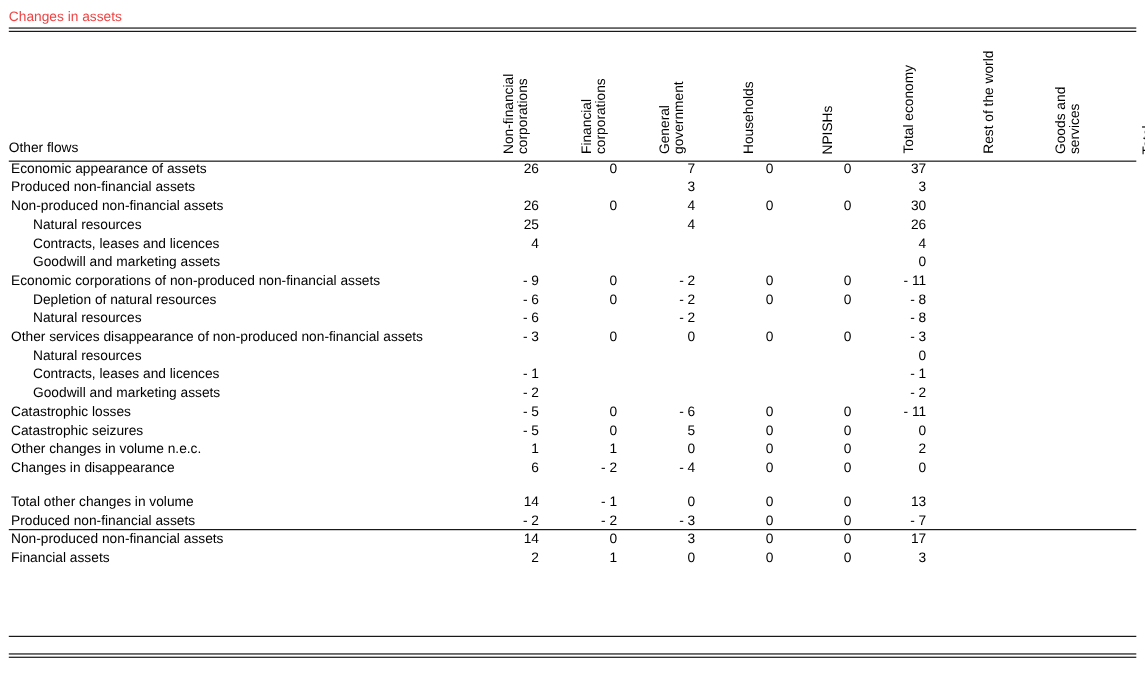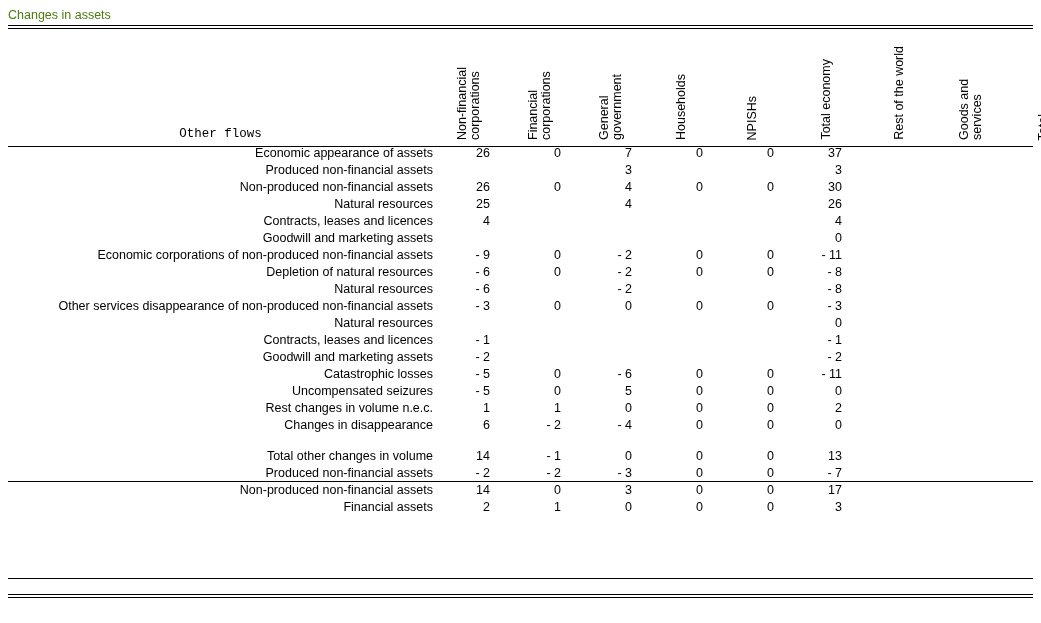--- a/index.html
+++ b/index.html
@@ -19,21 +19,21 @@
     position: relative;
     width: 1041px;
     height: 623px;
     box-sizing: border-box;
   }
   .caption {
     position: absolute;
     top: 8px;
     left: 8px;
     font-size: 12.5px;
-    color: #4d7c0f;
+    color: #ef4444;
   }
   .rule {
     position: absolute;
     left: 8px;
     width: 1025px;
     background: #000;
   }
   .rule.top-a { top: 25px; height: 1px; }
   .rule.top-b { top: 28px; height: 1px; }
   .rule.head-bottom { top: 146px; height: 1px; }
@@ -59,43 +59,42 @@
     vertical-align: bottom;
     white-space: nowrap;
   }
   
   thead th.vhead {
     height: 112px;
     vertical-align: bottom;
     text-align: center;
   }
   thead th.rowhead {
-    text-align: center;
+    text-align: left;
     vertical-align: bottom;
     padding-bottom: 2px;
-    font-family: Liberation Mono, monospace;
   }
   .vlabel {
     display: inline-block;
     writing-mode: vertical-rl;
     transform: rotate(180deg);
     text-align: left;
     line-height: 13px;
     font-size: 12.5px;
     white-space: normal;
     max-height: 108px;
   }
   
   col.c-label { width: 425px; }
   col.c-num   { width: 71px; }
   col.c-num-w { width: 76px; }
   col.c-total { width: 75px; }
 
   tbody td.label {
-    text-align: right;
+    text-align: left;
     padding-left: 2px;
   }
   tbody td.num {
     text-align: right;
     padding-right: 14px;
   }
   tbody td.num.total-econ { padding-right: 22px; }
   tbody td.num.grand { padding-right: 2px; }
   tr.indent1 td.label { padding-left: 22px; }
   tr.spacer td { height: 14px; line-height: 14px; }
@@ -302,33 +301,33 @@
         <td class="num">0</td>
         <td class="num">- 6</td>
         <td class="num">0</td>
         <td class="num">0</td>
         <td class="num total-econ">- 11</td>
         <td class="num"></td>
         <td class="num"></td>
         <td class="num grand">- 11</td>
       </tr>
       <tr class="r1">
-        <td class="label">Uncompensated seizures</td>
+        <td class="label">Catastrophic seizures</td>
         <td class="num">- 5</td>
         <td class="num">0</td>
         <td class="num">5</td>
         <td class="num">0</td>
         <td class="num">0</td>
         <td class="num total-econ">0</td>
         <td class="num"></td>
         <td class="num"></td>
         <td class="num grand">0</td>
       </tr>
       <tr class="r1">
-        <td class="label">Rest changes in volume n.e.c.</td>
+        <td class="label">Other changes in volume n.e.c.</td>
         <td class="num">1</td>
         <td class="num">1</td>
         <td class="num">0</td>
         <td class="num">0</td>
         <td class="num">0</td>
         <td class="num total-econ">2</td>
         <td class="num"></td>
         <td class="num"></td>
         <td class="num grand">2</td>
       </tr>

